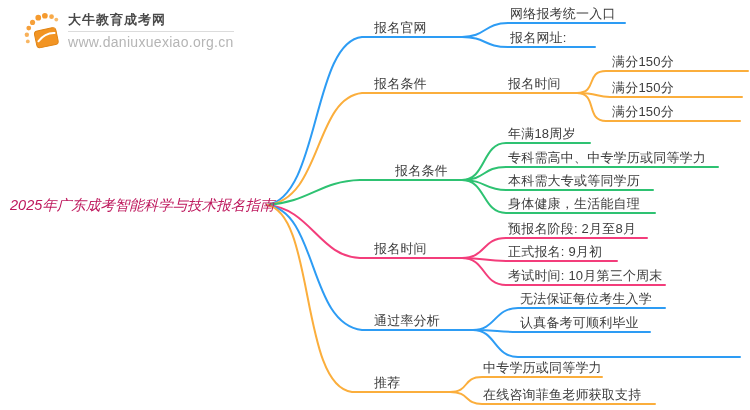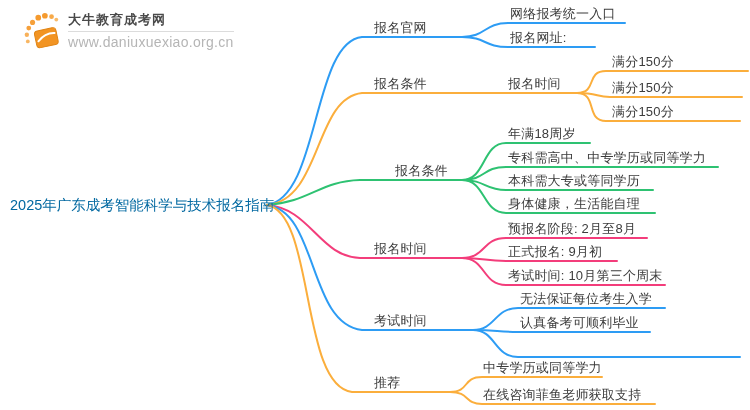--- a/index.html
+++ b/index.html
@@ -8,21 +8,21 @@
     font-family:"Liberation Sans","DejaVu Sans",sans-serif;
   }
   .wires{position:absolute;left:0;top:0;width:750px;height:410px;}
   .wires path{fill:none;stroke-width:2;stroke-linecap:round;}
   .node{
     position:absolute;font-size:13px;line-height:15px;color:#3c3c3c;
     white-space:nowrap;letter-spacing:0.2px;
   }
   .root-node{
     position:absolute;left:10px;top:197px;font-size:14.5px;line-height:17px;
-    color:#0369a1;white-space:nowrap;
+    color:#be185d;white-space:nowrap;font-style:italic;
   }
   .logo{position:absolute;left:24px;top:10px;display:flex;align-items:center;gap:6px;}
   .logo-text{display:flex;flex-direction:column;}
   .site-name{font-size:13px;font-weight:bold;color:#4a4a4a;letter-spacing:1px;}
   .logo-divider{height:1px;background:#dcdcdc;margin:2px 0 2px 0;width:100%;}
   .site-url{font-size:14px;color:#b5b5b5;letter-spacing:0.3px;}
 </style>
 </head>
 <body>
 
@@ -99,21 +99,21 @@
   <div class="node" style="left:508px;top:126px">年满18周岁</div>
   <div class="node" style="left:508px;top:150px">专科需高中、中专学历或同等学力</div>
   <div class="node" style="left:508px;top:196px">身体健康，生活能自理</div>
   <div class="node" style="left:508px;top:173px">本科需大专或等同学历</div>
 
   <div class="node" style="left:374px;top:241px">报名时间</div>
   <div class="node" style="left:508px;top:221px">预报名阶段: 2月至8月</div>
   <div class="node" style="left:508px;top:244px">正式报名: 9月初</div>
   <div class="node" style="left:508px;top:268px">考试时间: 10月第三个周末</div>
 
-  <div class="node" style="left:374px;top:313px">考试时间</div>
+  <div class="node" style="left:374px;top:313px">通过率分析</div>
   <div class="node" style="left:520px;top:315px">认真备考可顺利毕业</div>
   <div class="node" style="left:520px;top:291px">无法保证每位考生入学</div>
 
   <div class="node" style="left:374px;top:375px">推荐</div>
   <div class="node" style="left:483px;top:360px">中专学历或同等学力</div>
   <div class="node" style="left:483px;top:387px">在线咨询菲鱼老师获取支持</div>
 
 </div>
 
 </body></html>

